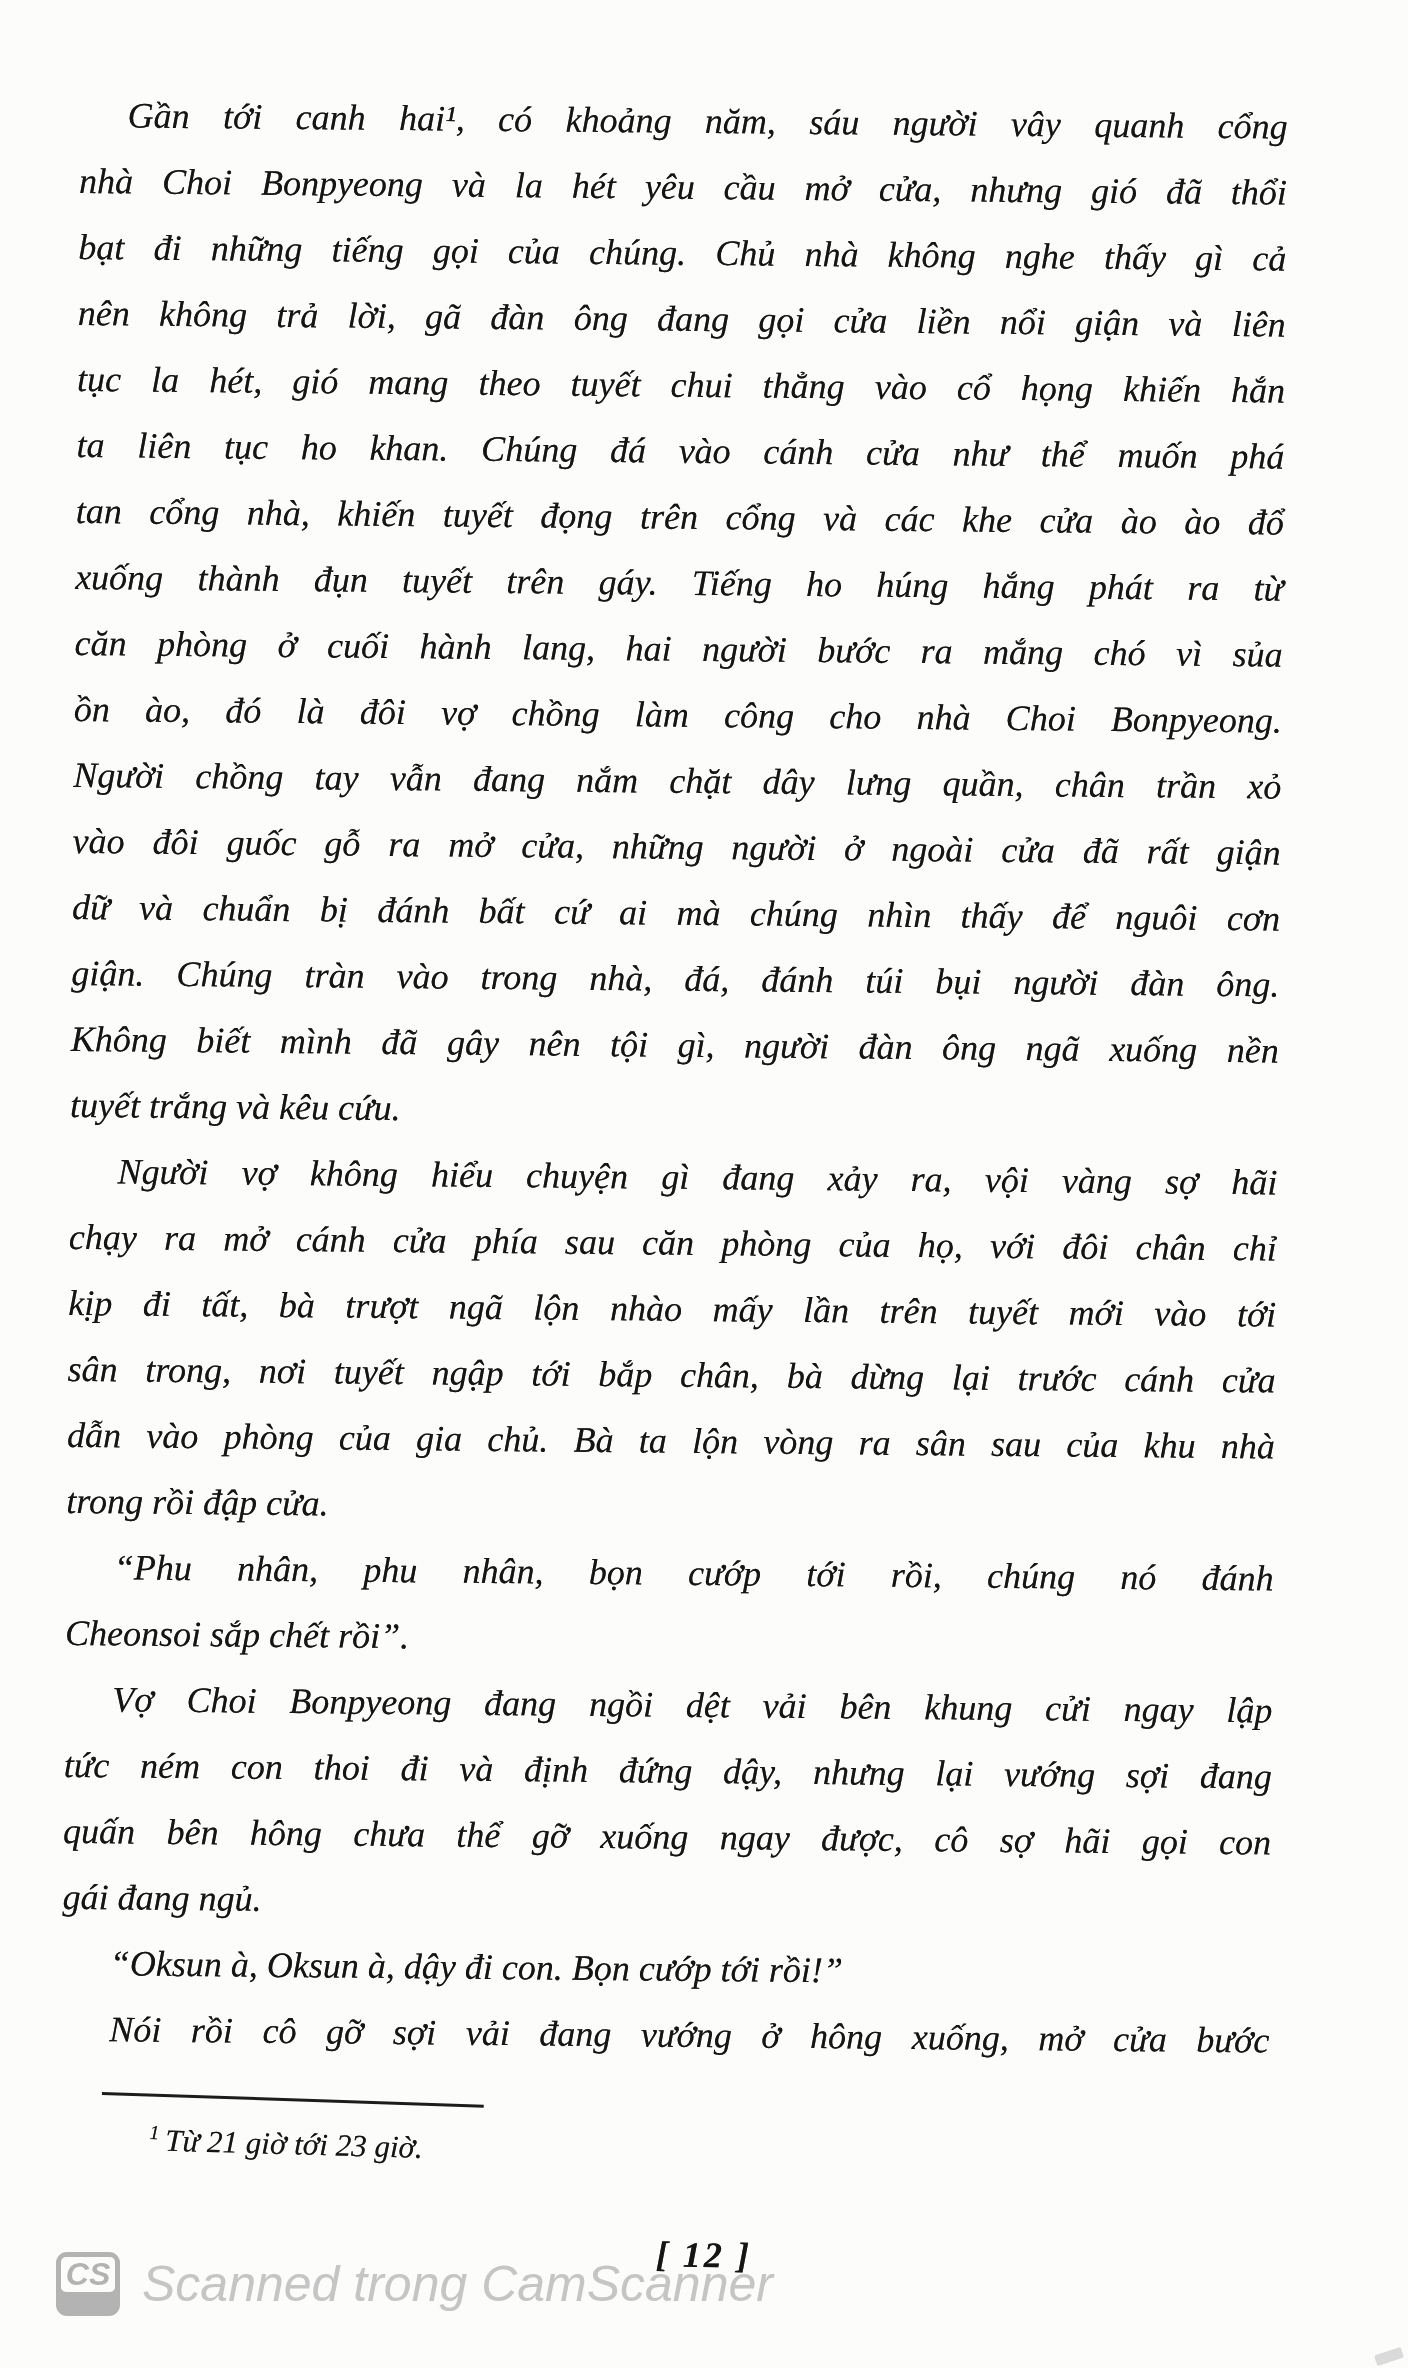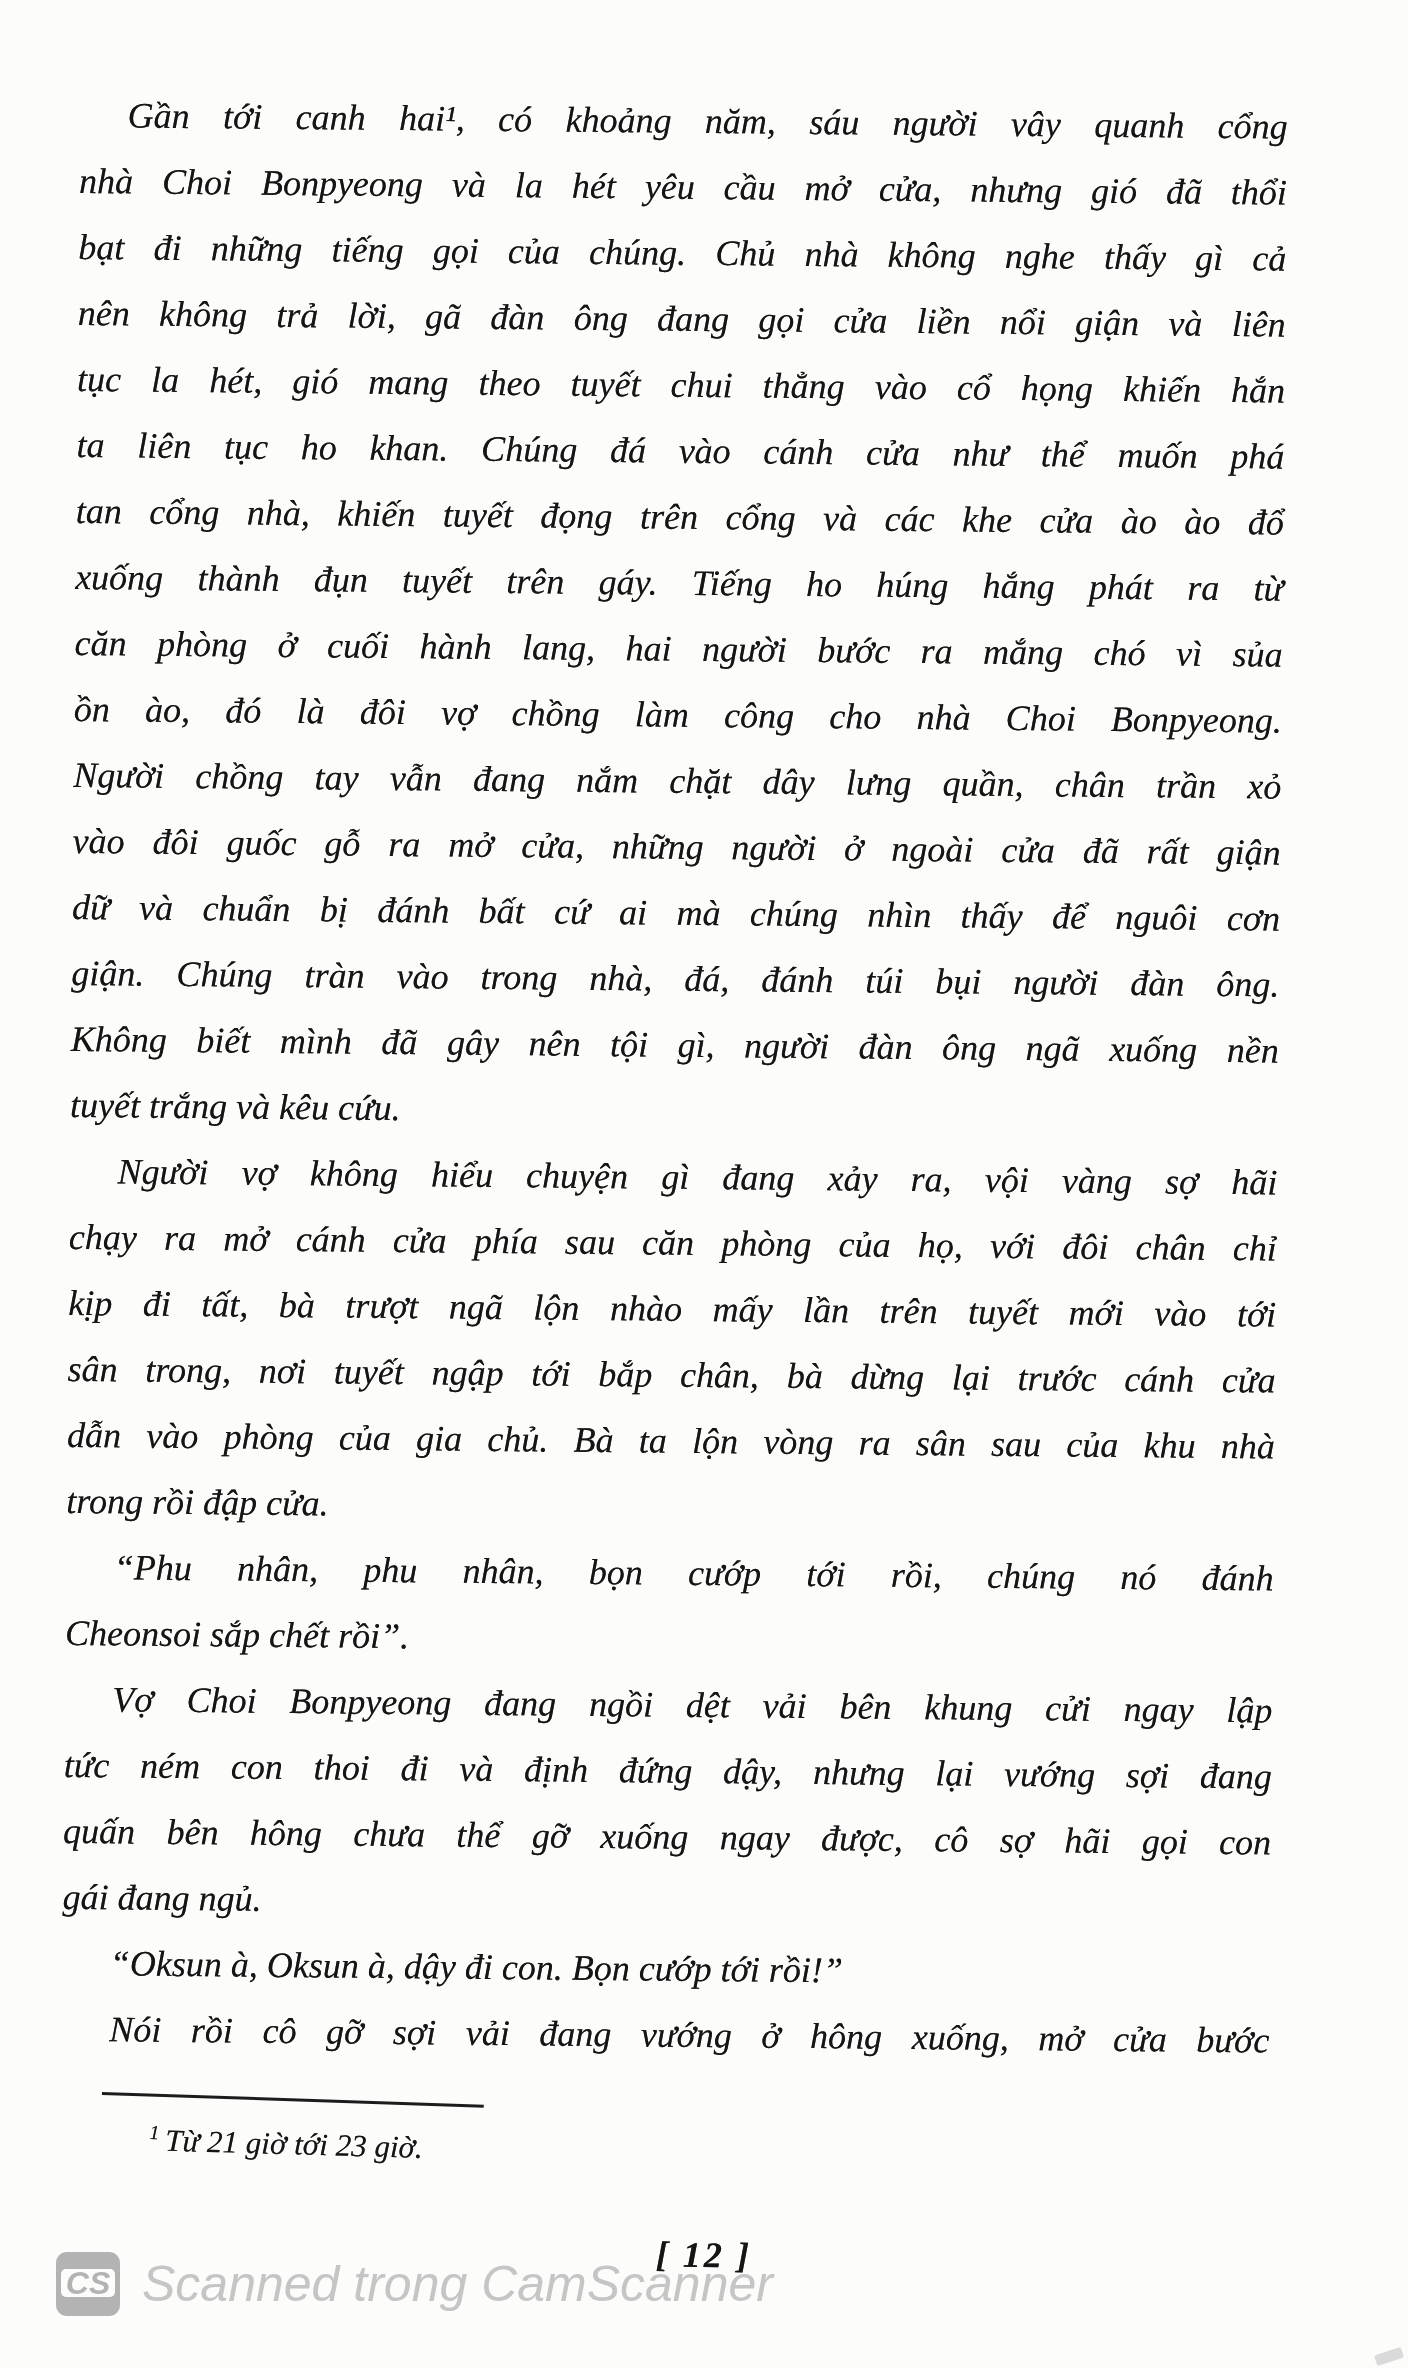--- a/index.html
+++ b/index.html
@@ -92,27 +92,26 @@
     background: #b3b3b3;
     border-radius: 11px;
     position: relative;
     flex: 0 0 auto;
   }
   .cs-inner {
     position: absolute;
     left: 5px;
     right: 5px;
     top: 5px;
-    height: 28px;
+    height: 35px;
     background: #fcfcfb;
     border-radius: 5px;
     display: flex;
     align-items: center;
     justify-content: center;
-    margin-top: 12px;
   }
   .cs-inner span {
     font-family: "Liberation Sans", sans-serif;
     font-weight: 700;
     font-size: 32px;
     color: #b3b3b3;
     letter-spacing: 0px;
   }
   .wm-text {
     font-family: "Liberation Sans", "DejaVu Sans", sans-serif;

